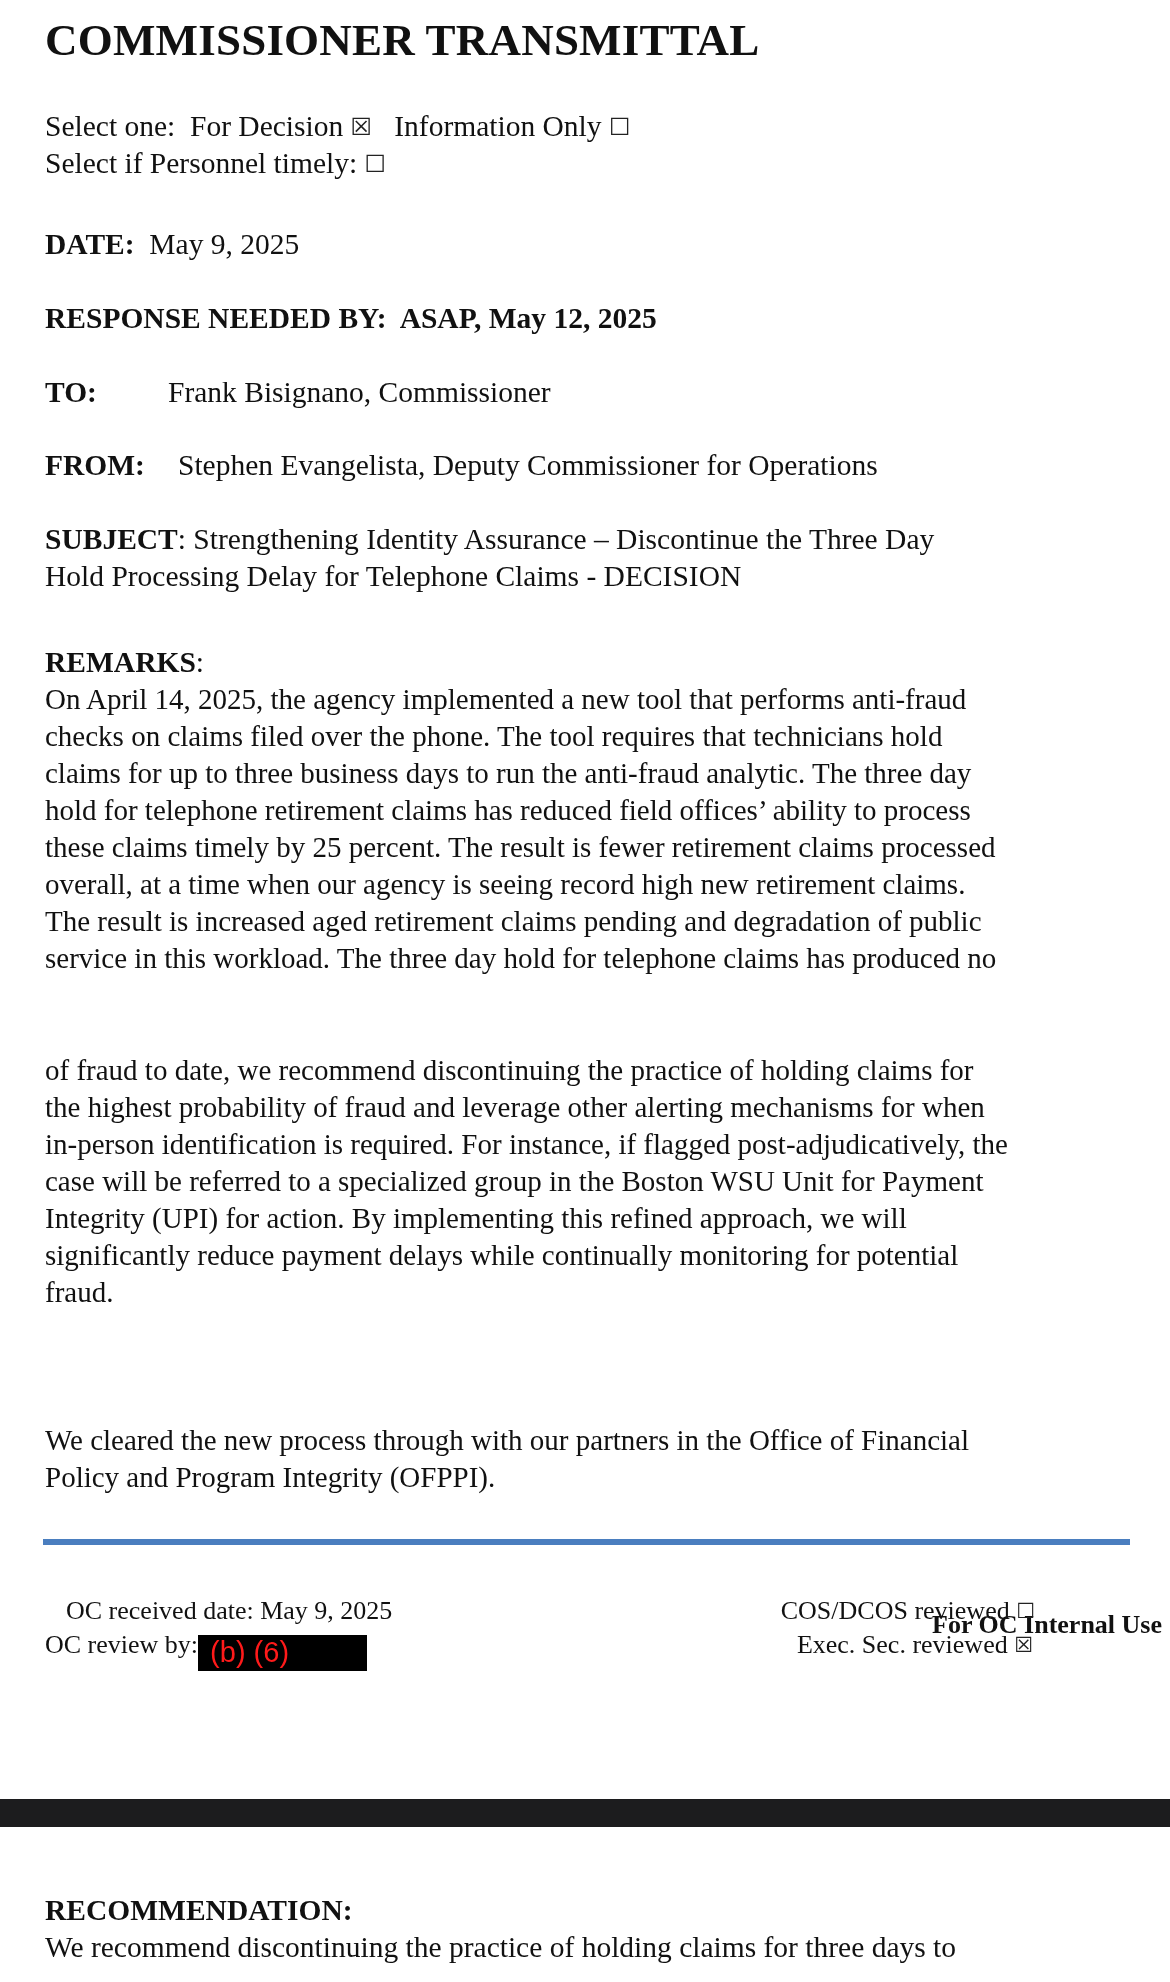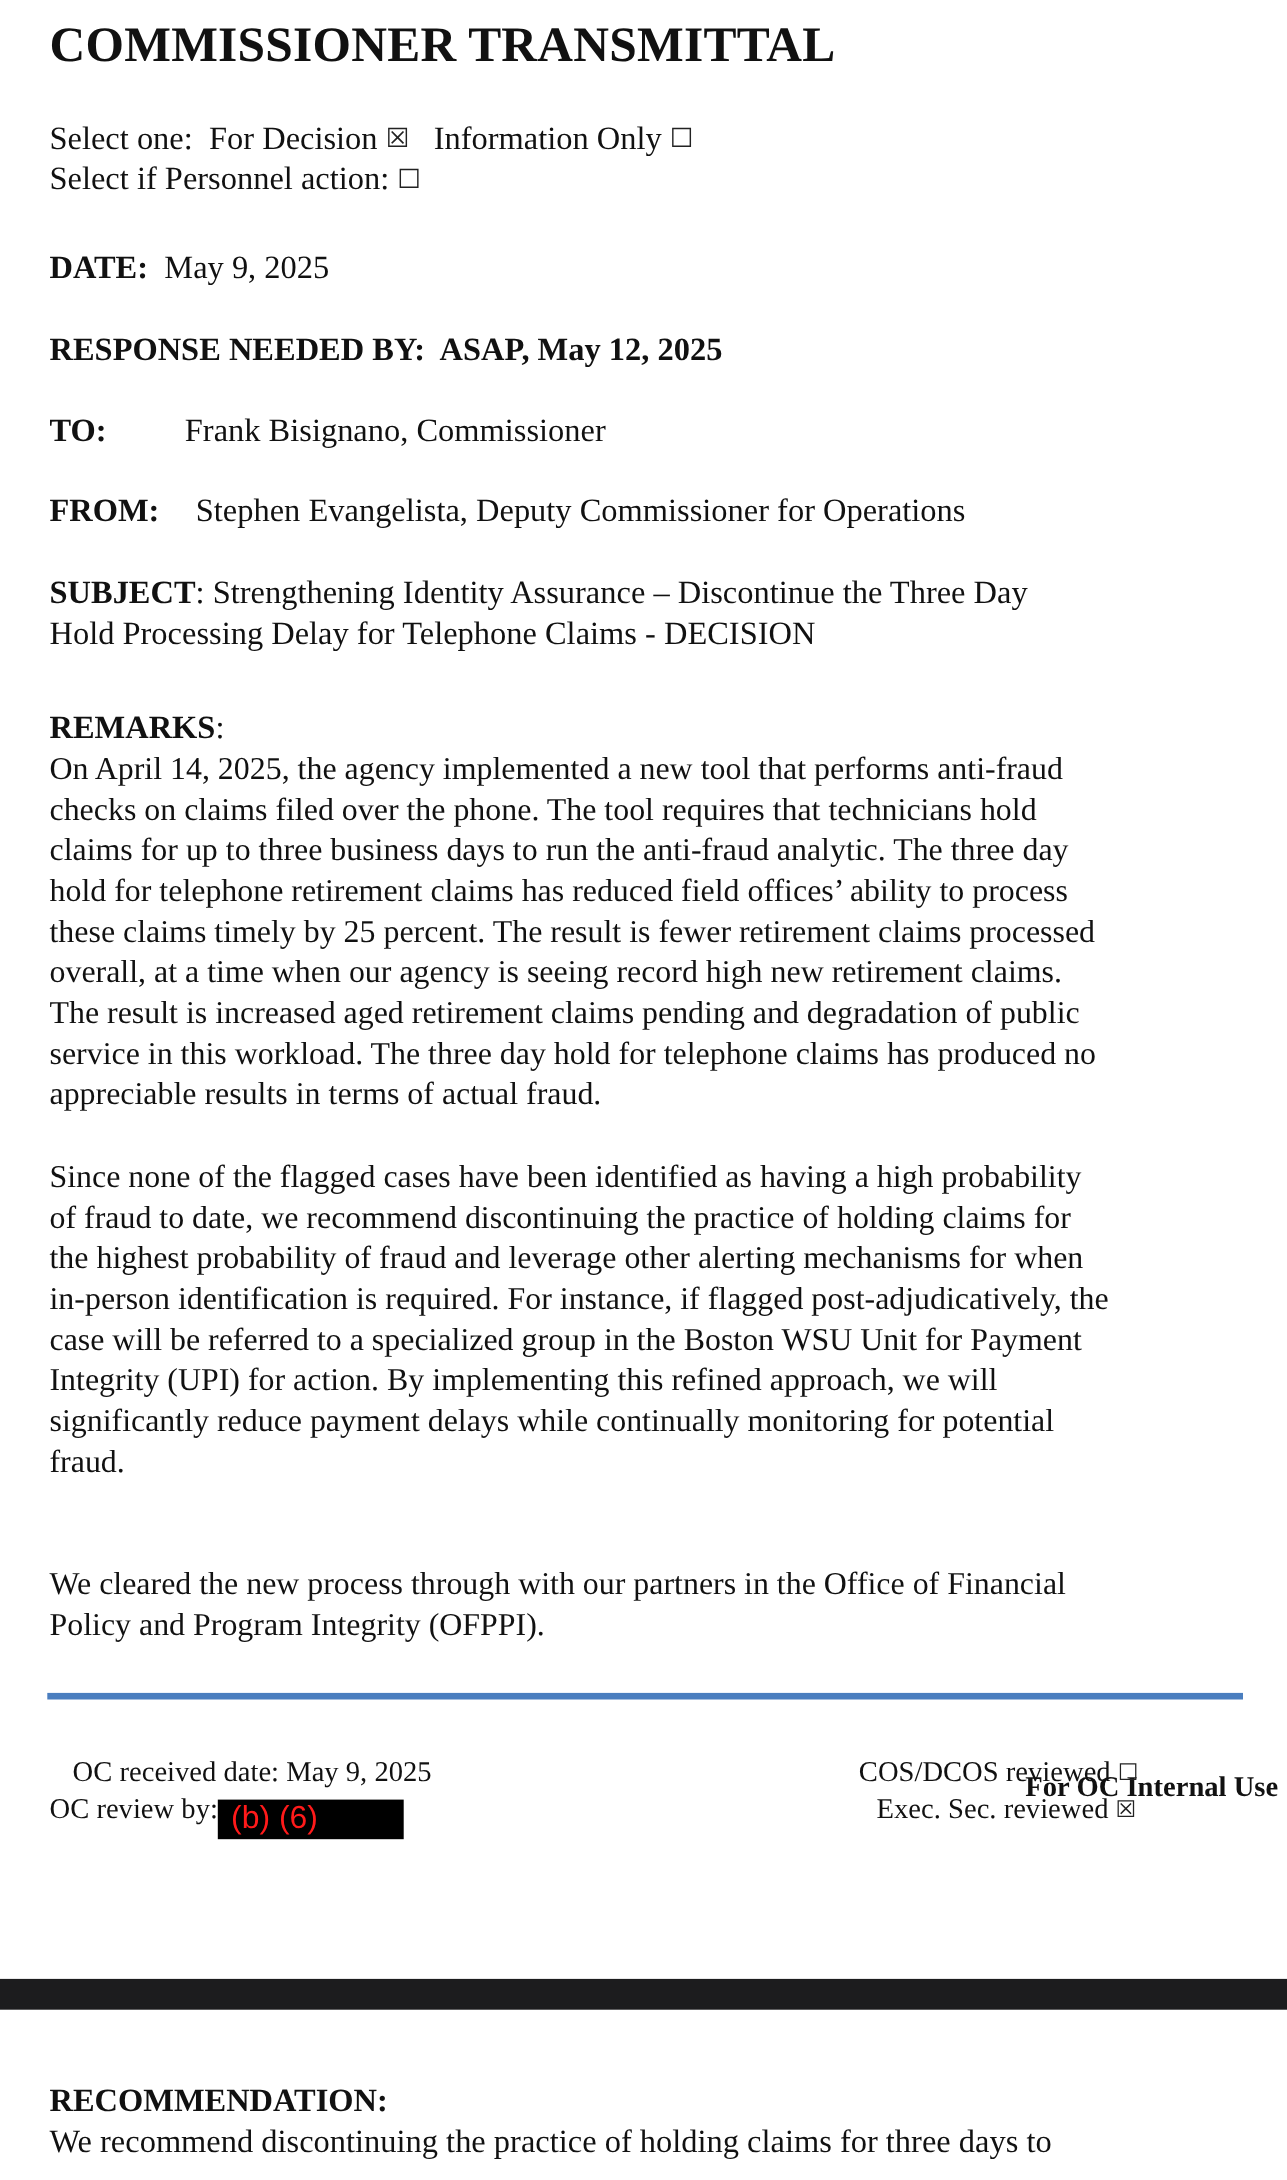--- a/index.html
+++ b/index.html
@@ -27,21 +27,21 @@
 
 <div class="abs line" style="top:108px;">
   <span>Select one:</span>&nbsp;
   <span>For Decision</span>
   <span class="cb">☒</span>&nbsp;&nbsp;
   <span>Information Only</span>
   <span class="cb">☐</span>
 </div>
 
 <div class="abs line" style="top:145px;">
-  <span>Select if Personnel action:</span>
+  <span>Select if Personnel timely:</span>
   <span class="cb">☐</span>
 </div>
 
 <div class="abs line" style="top:226px;">
   <span class="b">DATE:</span>&nbsp;
   <span>May 9, 2025</span>
 </div>
 
 <div class="abs line b" style="top:300px;">
   <span>RESPONSE NEEDED BY:</span>&nbsp;
@@ -67,25 +67,23 @@
 
 <div class="para" style="top:681px;">
   <span class="l">On April 14, 2025, the agency implemented a new tool that performs anti-fraud</span>
   <span class="l">checks on claims filed over the phone. The tool requires that technicians hold</span>
   <span class="l">claims for up to three business days to run the anti-fraud analytic. The three day</span>
   <span class="l">hold for telephone retirement claims has reduced field offices’ ability to process</span>
   <span class="l">these claims timely by 25 percent. The result is fewer retirement claims processed</span>
   <span class="l">overall, at a time when our agency is seeing record high new retirement claims.</span>
   <span class="l">The result is increased aged retirement claims pending and degradation of public</span>
   <span class="l">service in this workload. The three day hold for telephone claims has produced no</span>
-  <span class="l">appreciable results in terms of actual fraud.</span>
 </div>
 
 <div class="para" style="top:1052px;">
-  <span class="l">Since none of the flagged cases have been identified as having a high probability</span>
   <span class="l">of fraud to date, we recommend discontinuing the practice of holding claims for</span>
   <span class="l">the highest probability of fraud and leverage other alerting mechanisms for when</span>
   <span class="l">in-person identification is required. For instance, if flagged post-adjudicatively, the</span>
   <span class="l">case will be referred to a specialized group in the Boston WSU Unit for Payment</span>
   <span class="l">Integrity (UPI) for action. By implementing this refined approach, we will</span>
   <span class="l">significantly reduce payment delays while continually monitoring for potential</span>
   <span class="l">fraud.</span>
 </div>
 
 <div class="para" style="top:1422px;">

